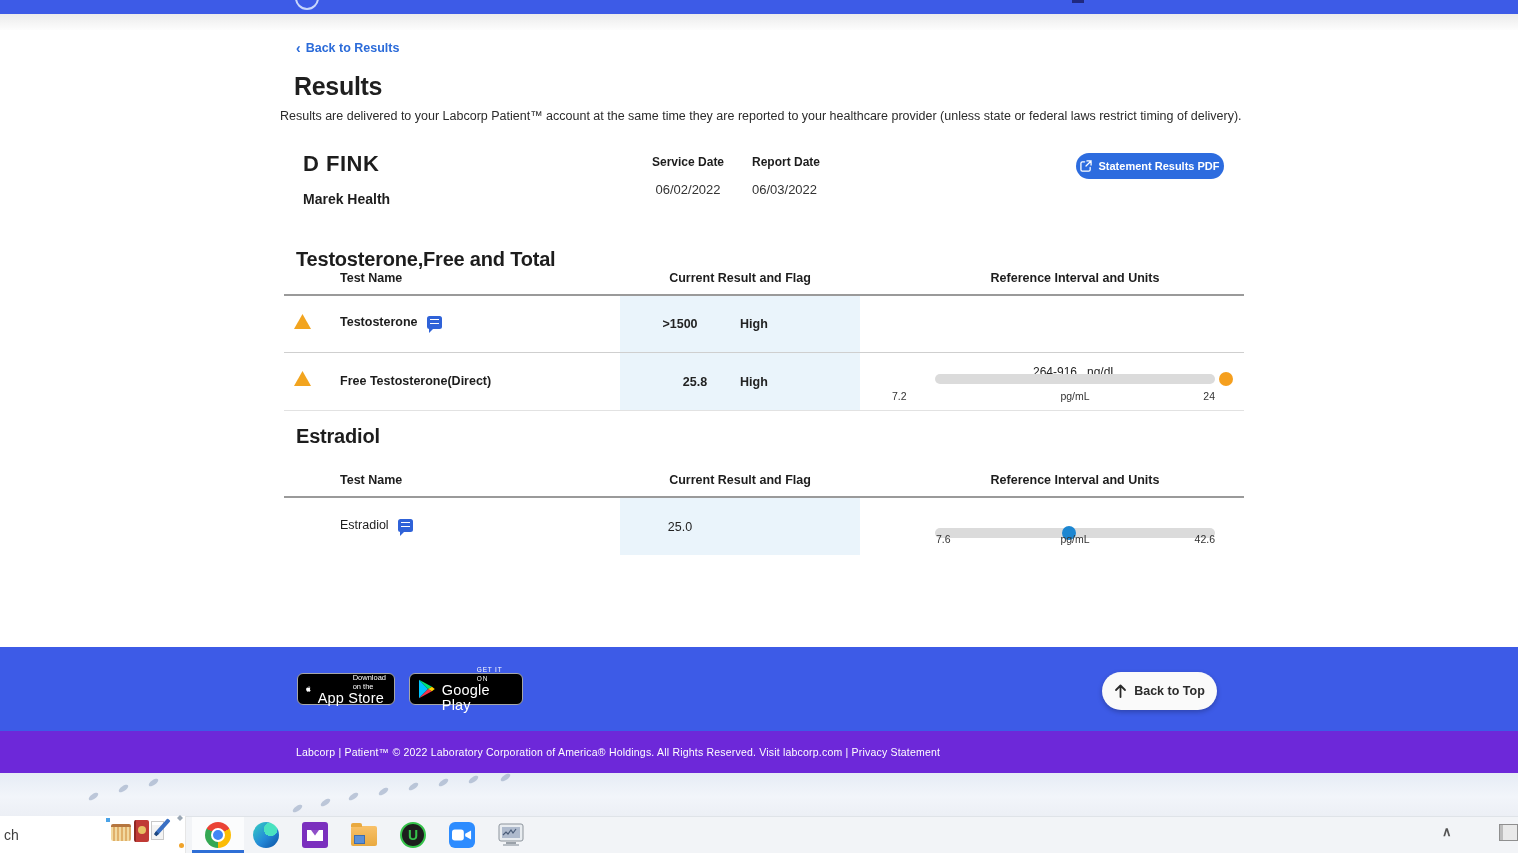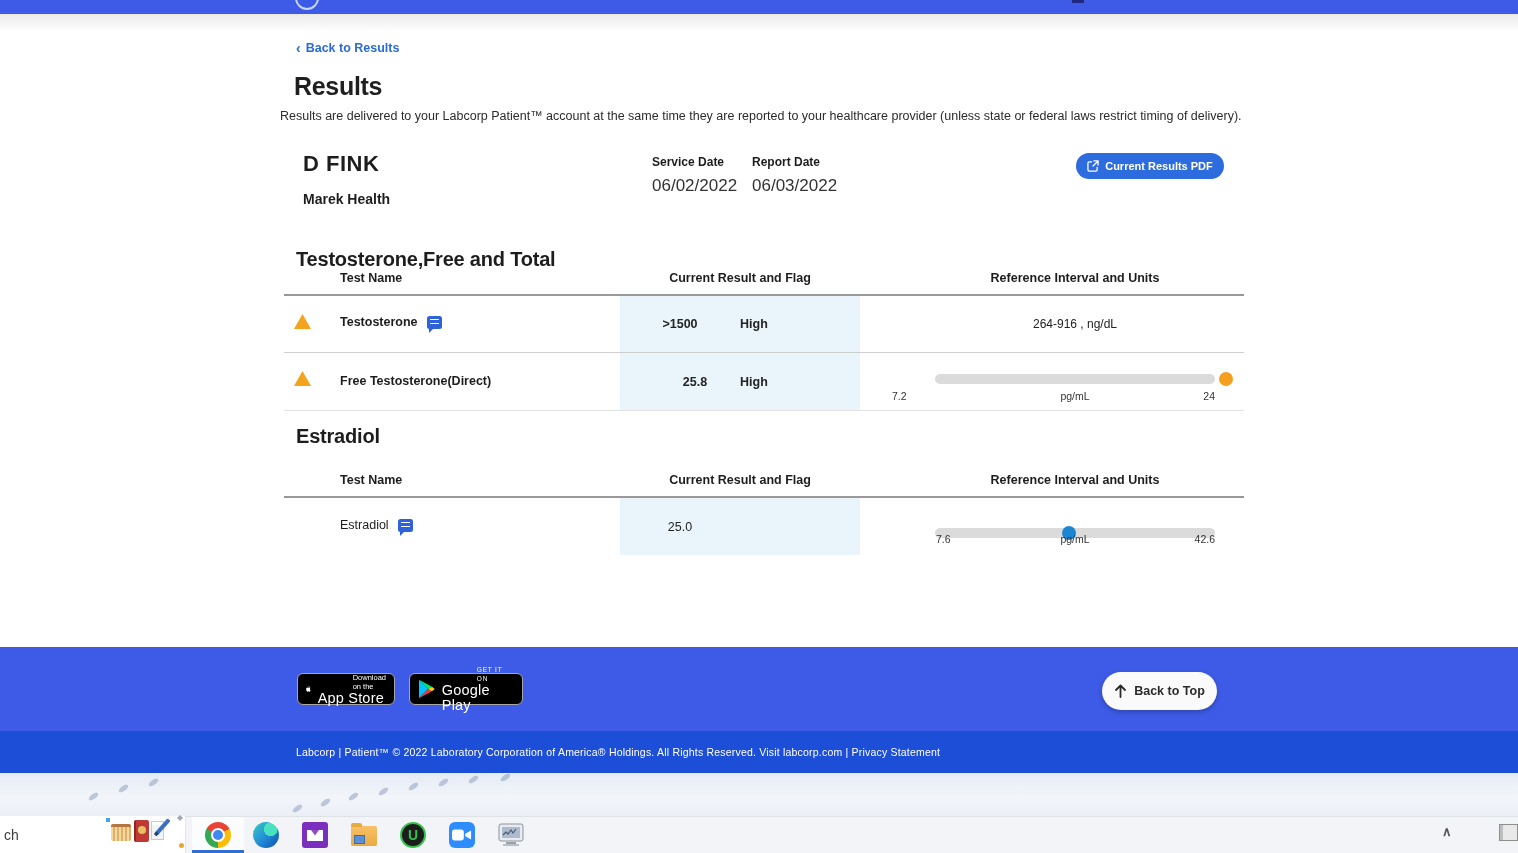--- a/index.html
+++ b/index.html
@@ -15,22 +15,22 @@
 
   
   .back-link{left:296px;top:41px;color:#2B6BD9;font-size:12.5px;font-weight:600;cursor:pointer;display:flex;align-items:center;gap:5px;}
   .back-chevron{font-size:14px;font-weight:700;line-height:12px;}
   .page-title{left:294px;top:72px;font-size:25px;font-weight:700;color:#1f1f1f;letter-spacing:-.3px;}
   .page-desc{left:280px;top:109px;font-size:12.5px;color:#2b2b2b;}
 
   .patient-name{left:303px;top:151px;font-size:22px;font-weight:800;color:#1d1d1d;letter-spacing:.5px;}
   .patient-org{left:303px;top:191px;font-size:14px;font-weight:700;color:#1d1d1d;}
   .date-label{font-size:12px;font-weight:700;color:#1d1d1d;}
-  .date-value{font-size:17px;color:#333;margin-top:7px;}
-  .svc-date{left:652px;top:155px;}
+  .date-value{font-size:13px;color:#333;margin-top:13px;}
+  .svc-date{left:652px;top:155px;text-align:center;}
   .rpt-date{left:752px;top:155px;}
 
   .dl-btn{left:1076px;top:153px;width:148px;height:26px;background:#2D6CDF;border-radius:13px;color:#fff;
           display:flex;align-items:center;justify-content:center;gap:6px;font-size:11px;font-weight:700;cursor:pointer;}
 
   .section-title{font-size:20px;font-weight:700;color:#1d1d1d;letter-spacing:-.2px;}
   .sec1-title{left:296px;top:223px;margin-top:25px;}
   .sec2-title{left:296px;top:425px;}
 
   .col-head{font-size:12.5px;font-weight:700;color:#1d1d1d;}
@@ -41,29 +41,29 @@
   .warning-triangle{width:17px;height:15px;background:#F2A41F;clip-path:polygon(50% 0,100% 100%,0 100%);}
   .test-name{font-size:12.5px;font-weight:700;color:#1d1d1d;display:flex;align-items:center;}
   .comment-icon{width:15px;height:13px;background:#2F62D8;border-radius:2.5px;position:relative;display:inline-block;margin-left:9px;cursor:pointer;}
   .comment-icon::before{content:"";position:absolute;left:3px;right:3px;top:3px;height:7px;
       background:repeating-linear-gradient(#fff 0 1.5px,transparent 1.5px 4px);}
   .comment-icon::after{content:"";position:absolute;left:2px;bottom:-4px;border:3px solid transparent;border-top-color:#2F62D8;border-left-color:#2F62D8;}
 
   .result-val{width:120px;text-align:center;font-size:12.5px;}
   .bold{font-weight:700;}
   .flag-val{width:120px;font-size:12.5px;font-weight:700;}
-  .ref-text{width:340px;text-align:center;font-size:12px;color:#232323;}
+  .ref-text{width:340px;text-align:center;font-size:12px;color:#232323;margin-top:48px;}
 
   .range-bar{width:280px;height:10px;border-radius:5px;background:#DBDBDB;position:relative;}
   .range-dot{position:absolute;top:-2px;width:14px;height:14px;border-radius:50%;transform:translateX(-50%);}
   .range-label{font-size:10.5px;color:#333;}
 
   
   .footer-blue{left:0;top:647px;width:1518px;height:84px;background:#3D5BE7;}
-  .footer-navy{left:0;top:731px;width:1518px;height:42px;background:#1d4ed8;display:flex;align-items:center;}
+  .footer-navy{left:0;top:731px;width:1518px;height:42px;background:#6d28d9;display:flex;align-items:center;}
   .copyright{margin-left:296px;color:#ffffff;font-size:10.5px;letter-spacing:.2px;}
 
   .store-badge{position:absolute;top:673px;height:32px;background:#000;border:1px solid #a6a6a6;border-radius:6px;
                display:flex;align-items:center;color:#fff;cursor:pointer;}
   .appstore{left:297px;width:98px;padding:0 8px;gap:6px;}
   .gplay{left:409px;width:114px;padding:0 9px;gap:7px;}
   .badge-l1{font-size:7.5px;line-height:9px;margin-left:35px;}
   .badge-l2{font-size:14.5px;line-height:15px;font-weight:500;letter-spacing:.2px;}
   .gp-l1{font-size:6.5px;letter-spacing:.8px;}
 
@@ -141,21 +141,21 @@
 <div class="abs rpt-date">
   <div class="date-label">Report Date</div>
   <div class="date-value">06/03/2022</div>
 </div>
 
 <div class="abs dl-btn">
   <svg width="12" height="12" viewBox="0 0 13 13">
     <path d="M5 2H2.5A1.5 1.5 0 0 0 1 3.5v7A1.5 1.5 0 0 0 2.5 12h7A1.5 1.5 0 0 0 11 10.5V8" fill="none" stroke="#fff" stroke-width="1.4" stroke-linecap="round"></path>
     <path d="M7.5 1H12v4.5M12 1L6.5 6.5" stroke="#fff" stroke-width="1.4" fill="none" stroke-linecap="round"></path>
   </svg>
-  <span>Current Results PDF</span>
+  <span>Statement Results PDF</span>
 </div>
 
 <h2 class="abs section-title sec1-title">Testosterone,Free and Total</h2>
 
 <div class="abs col-head" style="left:340px;top:271px;">Test Name</div>
 <div class="abs col-head" style="left:620px;top:271px;width:240px;text-align:center;">Current Result and Flag</div>
 <div class="abs col-head" style="left:905px;top:271px;width:340px;text-align:center;">Reference Interval and Units</div>
 
 <div class="abs head-line" style="left:284px;top:294px;width:960px;"></div>
 <div class="abs highlight" style="left:620px;top:296px;width:240px;height:114px;"></div>

